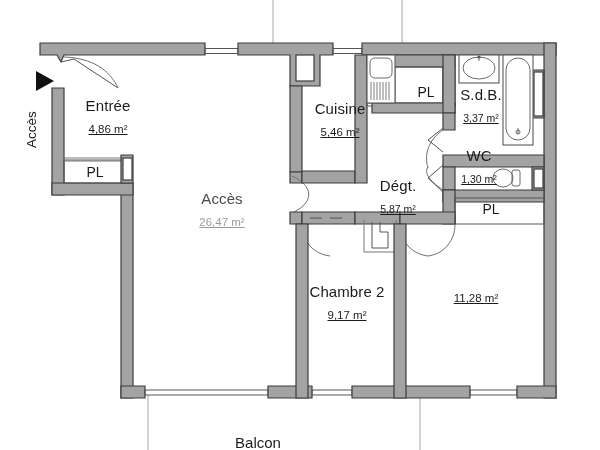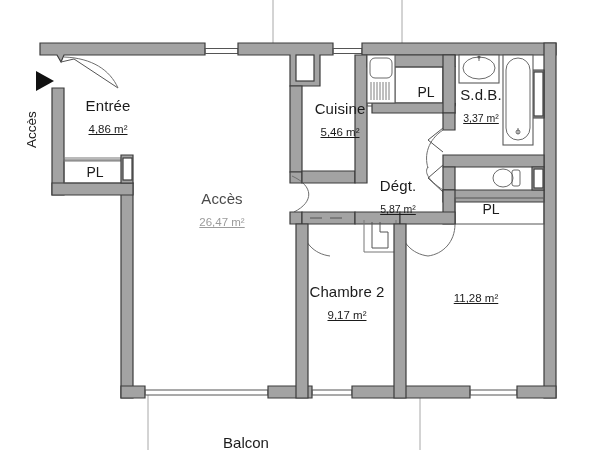--- a/index.html
+++ b/index.html
@@ -285,35 +285,39 @@
     <div class="room-label" style="left:340px; top:100px;">
       <div class="room-name">Cuisine</div>
       <div class="room-area">5,46 m²</div>
     </div>
 
     <div class="room-label" style="left:481px; top:86px;">
       <div class="room-name small-name">S.d.B.</div>
       <div class="room-area small-area">3,37 m²</div>
     </div>
 
+    <div class="room-label" style="left:479px; top:147px;">
+      <div class="room-name small-name">WC</div>
+      <div class="room-area small-area">1,30 m²</div>
+    </div>
 
     <div class="room-label" style="left:398px; top:177px;">
       <div class="room-name small-name">Dégt.</div>
       <div class="room-area small-area">5,87 m²</div>
     </div>
 
     <div class="room-label" style="left:347px; top:283px;">
       <div class="room-name">Chambre 2</div>
       <div class="room-area">9,17 m²</div>
     </div>
 
     <div class="room-label" style="left:476px; top:283px;">
       <div class="room-area">11,28 m²</div>
     </div>
 
     <div class="pl-label" style="left:95px; top:172px;">PL</div>
     <div class="pl-label" style="left:426px; top:92px;">PL</div>
     <div class="pl-label" style="left:491px; top:209px;">PL</div>
 
-    <div class="balcon-label" style="left:246px; top:434px;">Balcon</div>
+    <div class="balcon-label" style="left:258px; top:434px;">Balcon</div>
   </div>
 
 </div>
 
 </body></html>

